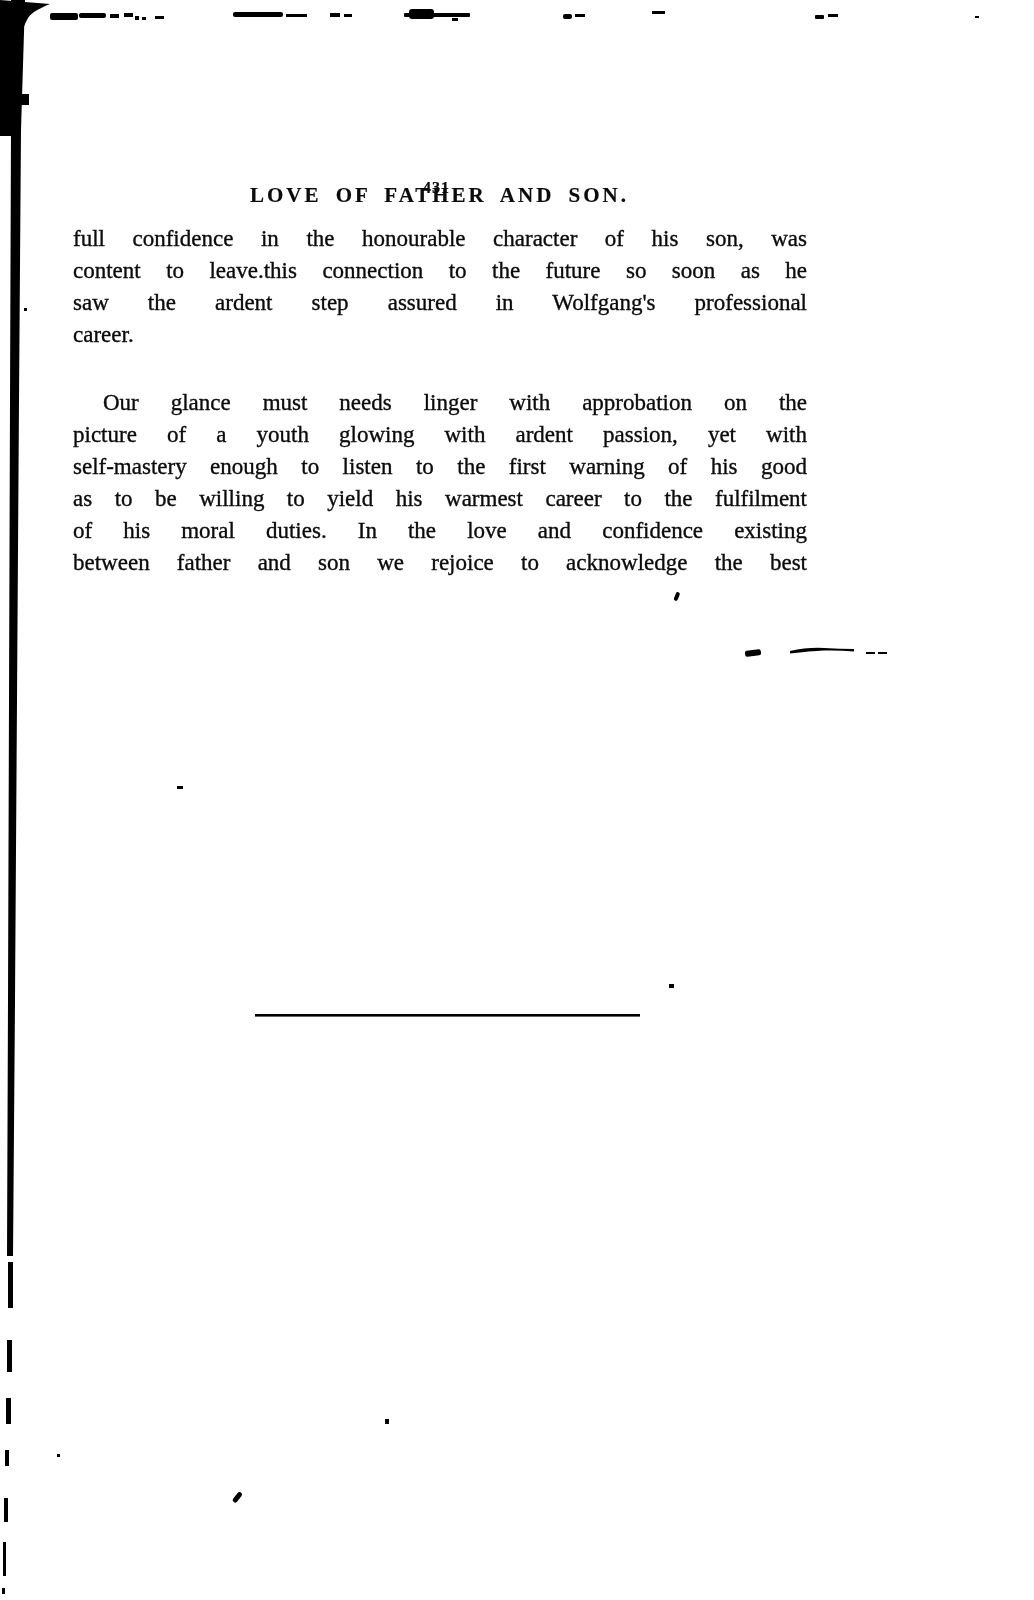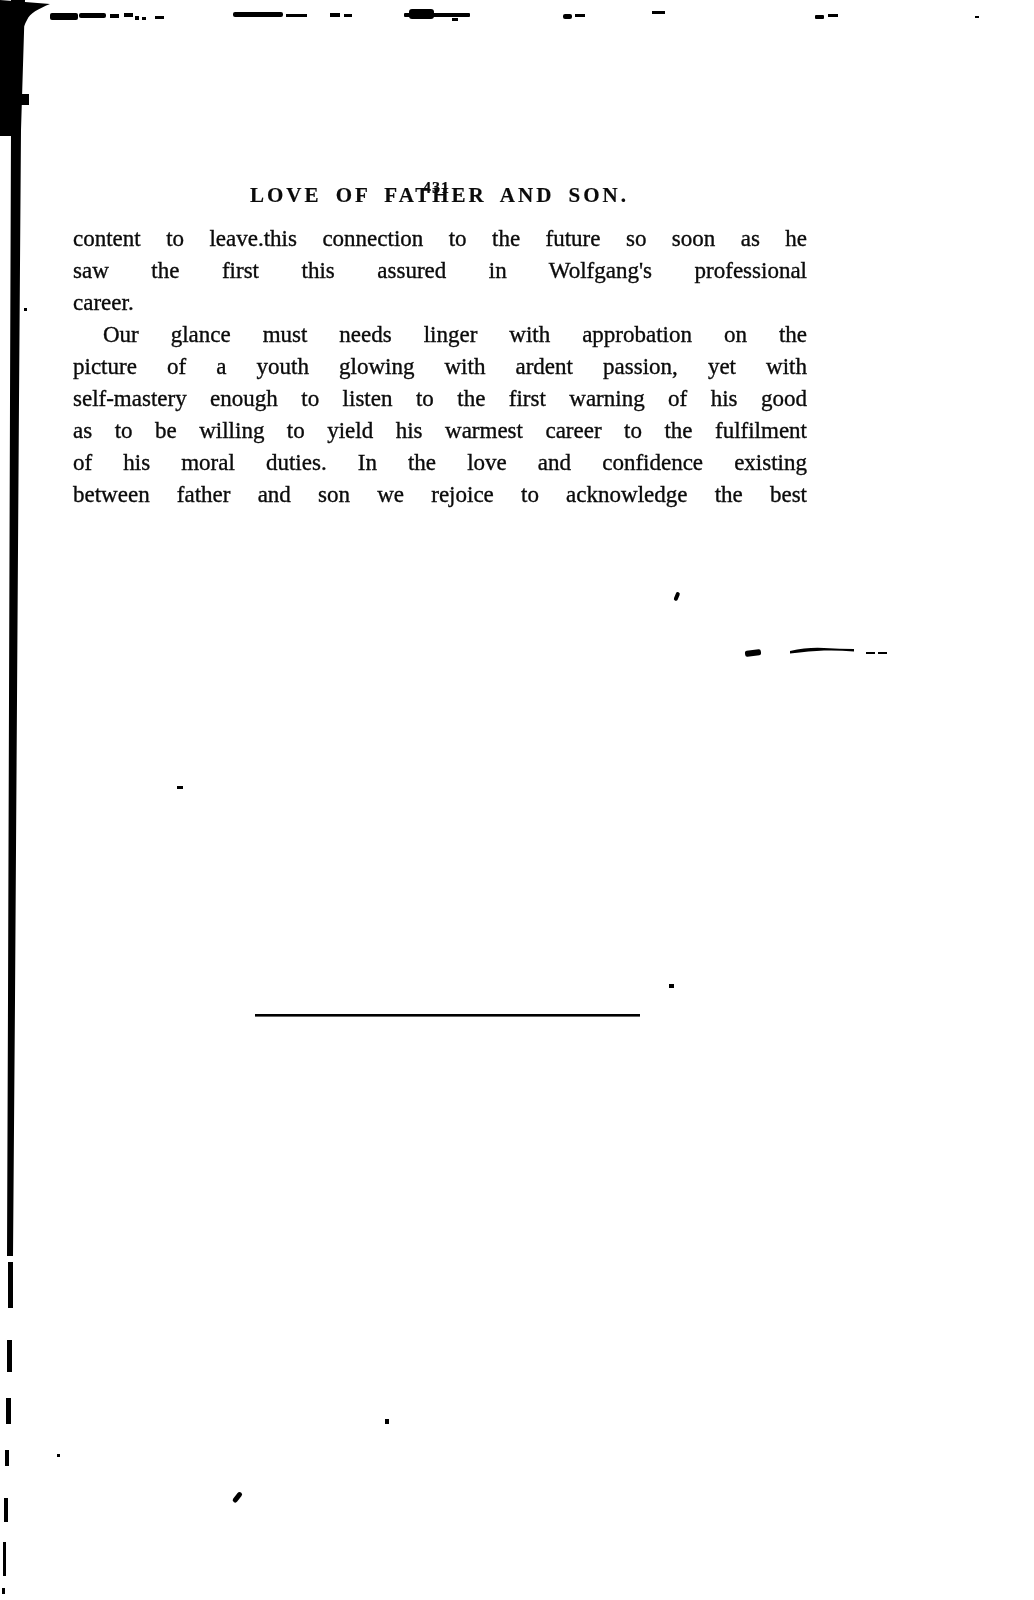--- a/index.html
+++ b/index.html
@@ -33,35 +33,36 @@
     position:absolute;left:73px;top:223px;width:734px;
     font-size:23px;line-height:32px;
     -webkit-text-stroke:0.35px #0b0b0b;
   }
   .line{
     text-align:justify;
     text-align-last:justify;
     height:32px;white-space:nowrap;
   }
   .line.last{text-align-last:left;}
-  .line.indent{text-indent:30px;}
+  .line.indent{text-indent:30px;margin-top:36px;}
   
   .artifacts{position:absolute;left:0;top:0;pointer-events:none;}
 </style>
 </head>
 <body>
 
 <div class="page">
 
   <div class="header-title">LOVE OF FATHER AND SON.</div>
   <div class="page-number">431</div>
 
   <div class="text-block">
+    <div class="line">full confidence in the honourable character of his son, was</div>
     <div class="line">content to leave.this connection to the future so soon as he</div>
-    <div class="line">saw the first this assured in Wolfgang's professional</div>
+    <div class="line">saw the ardent step assured in Wolfgang's professional</div>
     <div class="line last">career.</div>
     <div class="line indent">Our glance must needs linger with approbation on the</div>
     <div class="line">picture of a youth glowing with ardent passion, yet with</div>
     <div class="line">self-mastery enough to listen to the first warning of his good</div>
     <div class="line">as to be willing to yield his warmest career to the fulfilment</div>
     <div class="line">of his moral duties.  In the love and confidence existing</div>
     <div class="line">between father and son we rejoice to acknowledge the best</div>
   </div>
 
   <svg class="artifacts" width="1034" height="1600" viewBox="0 0 1034 1600" aria-hidden="true">

